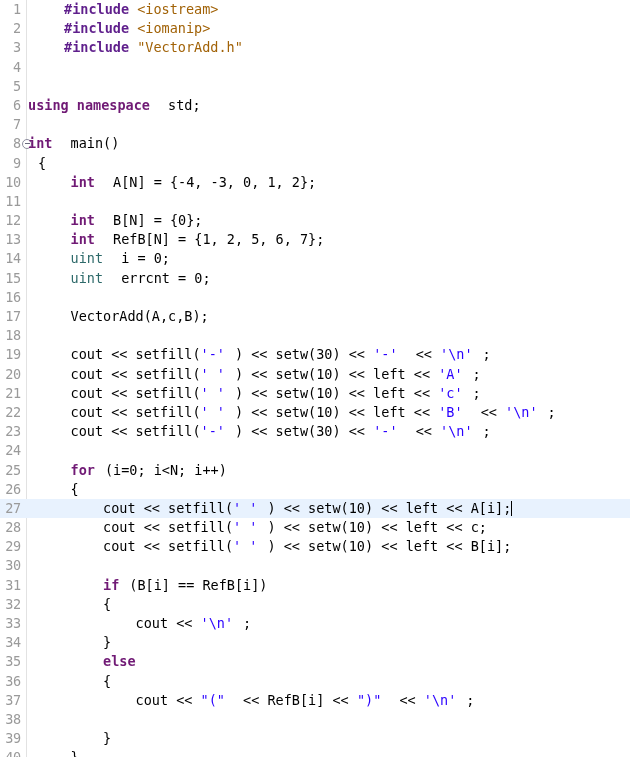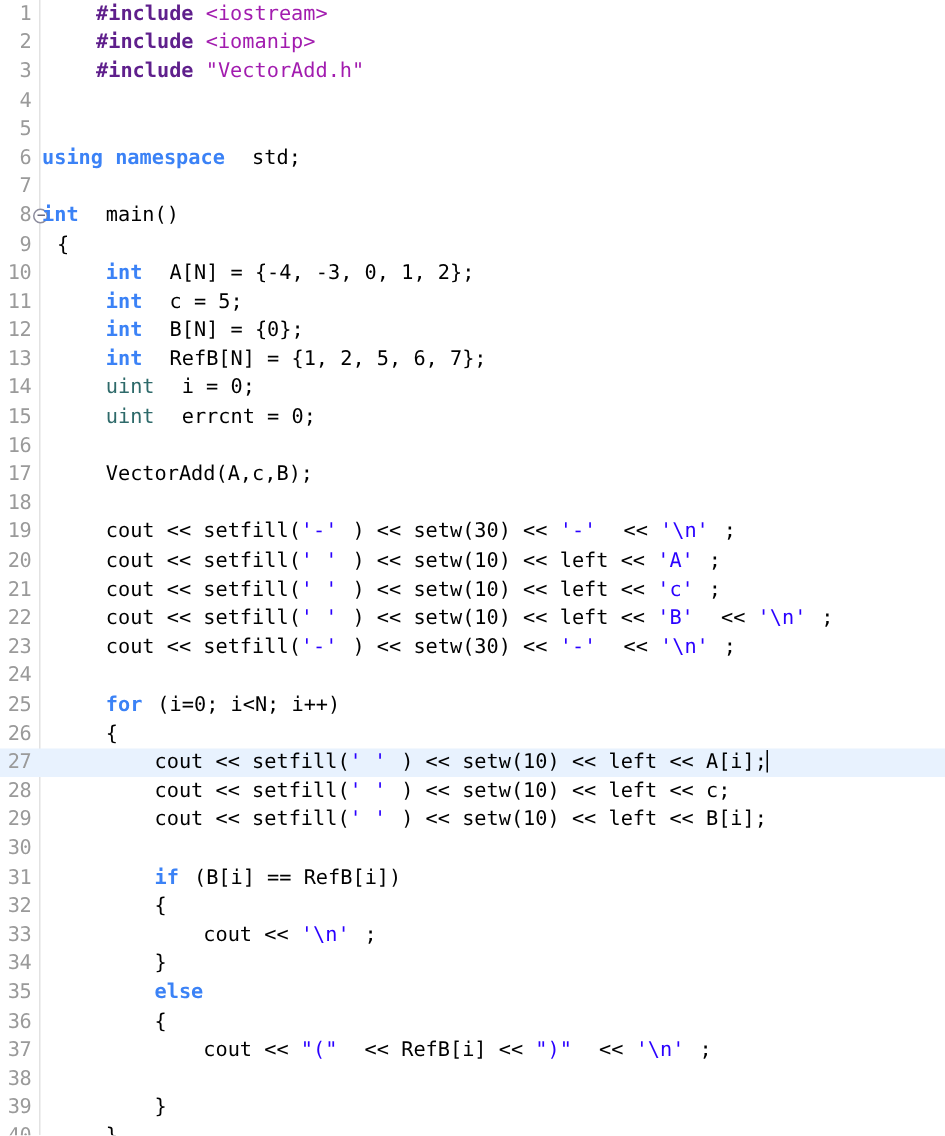--- a/index.html
+++ b/index.html
@@ -83,22 +83,22 @@
     line-height: 19.2px;
     color: #000000;
     font-family: "DejaVu Sans Mono", "Liberation Mono", monospace;
     font-size: 13.5px;
     letter-spacing: 0px;
   }
 
   
   .tok-plain    { color: #000000; padding-left: 10px; }
   .tok-pp       { color: #5f1f8c; font-weight: bold; padding-left: 36px; }   
-  .tok-header   { color: #a21caf; }                      
-  .tok-keyword  { color: #3b82f6; font-weight: bold; }   
+  .tok-header   { color: #a16207; }                      
+  .tok-keyword  { color: #701a75; font-weight: bold; }   
   .tok-type     { color: #2e6a6a; }                      
   .tok-string   { color: #2a00ff; }
 
   
   .caret {
     display: inline-block;
     width: 1px;
     height: 15px;
     background: #000000;
     vertical-align: -3px;
@@ -114,21 +114,21 @@
       <div class="code-row"><span class="ln">1</span><span class="code-text"><span class="tok-pp">#include </span><span class="tok-header">&lt;iostream&gt;</span></span></div>
       <div class="code-row"><span class="ln">2</span><span class="code-text"><span class="tok-pp">#include </span><span class="tok-header">&lt;iomanip&gt;</span></span></div>
       <div class="code-row"><span class="ln">3</span><span class="code-text"><span class="tok-pp">#include </span><span class="tok-header">"VectorAdd.h"</span></span></div>
       <div class="code-row"><span class="ln">4</span><span class="code-text"></span></div>
       <div class="code-row"><span class="ln">5</span><span class="code-text"></span></div>
       <div class="code-row"><span class="ln">6</span><span class="code-text"><span class="tok-keyword">using namespace</span><span class="tok-plain"> std;</span></span></div>
       <div class="code-row"><span class="ln">7</span><span class="code-text"></span></div>
       <div class="code-row"><span class="ln">8</span><span class="fold"></span><span class="code-text"><span class="tok-keyword">int</span><span class="tok-plain"> main()</span></span></div>
       <div class="code-row"><span class="ln">9</span><span class="code-text"><span class="tok-plain">{</span></span></div>
       <div class="code-row"><span class="ln">10</span><span class="code-text"><span class="tok-plain">    </span><span class="tok-keyword">int</span><span class="tok-plain"> A[N] = {-4, -3, 0, 1, 2};</span></span></div>
-      <div class="code-row"><span class="ln">11</span><span class="code-text"><span class="tok-plain">    </span><span class="tok-keyword">int</span><span class="tok-plain"> c = 5;</span></span></div>
+      <div class="code-row"><span class="ln">11</span></div>
       <div class="code-row"><span class="ln">12</span><span class="code-text"><span class="tok-plain">    </span><span class="tok-keyword">int</span><span class="tok-plain"> B[N] = {0};</span></span></div>
       <div class="code-row"><span class="ln">13</span><span class="code-text"><span class="tok-plain">    </span><span class="tok-keyword">int</span><span class="tok-plain"> RefB[N] = {1, 2, 5, 6, 7};</span></span></div>
       <div class="code-row"><span class="ln">14</span><span class="code-text"><span class="tok-plain">    </span><span class="tok-type">uint</span><span class="tok-plain"> i = 0;</span></span></div>
       <div class="code-row"><span class="ln">15</span><span class="code-text"><span class="tok-plain">    </span><span class="tok-type">uint</span><span class="tok-plain"> errcnt = 0;</span></span></div>
       <div class="code-row"><span class="ln">16</span><span class="code-text"></span></div>
       <div class="code-row"><span class="ln">17</span><span class="code-text"><span class="tok-plain">    VectorAdd(A,c,B);</span></span></div>
       <div class="code-row"><span class="ln">18</span><span class="code-text"></span></div>
       <div class="code-row"><span class="ln">19</span><span class="code-text"><span class="tok-plain">    cout &lt;&lt; setfill(</span><span class="tok-string">'-'</span><span class="tok-plain">) &lt;&lt; setw(30) &lt;&lt; </span><span class="tok-string">'-'</span><span class="tok-plain"> &lt;&lt; </span><span class="tok-string">'\n'</span><span class="tok-plain">;</span></span></div>
       <div class="code-row"><span class="ln">20</span><span class="code-text"><span class="tok-plain">    cout &lt;&lt; setfill(</span><span class="tok-string">' '</span><span class="tok-plain">) &lt;&lt; setw(10) &lt;&lt; left &lt;&lt; </span><span class="tok-string">'A'</span><span class="tok-plain">;</span></span></div>
       <div class="code-row"><span class="ln">21</span><span class="code-text"><span class="tok-plain">    cout &lt;&lt; setfill(</span><span class="tok-string">' '</span><span class="tok-plain">) &lt;&lt; setw(10) &lt;&lt; left &lt;&lt; </span><span class="tok-string">'c'</span><span class="tok-plain">;</span></span></div>

